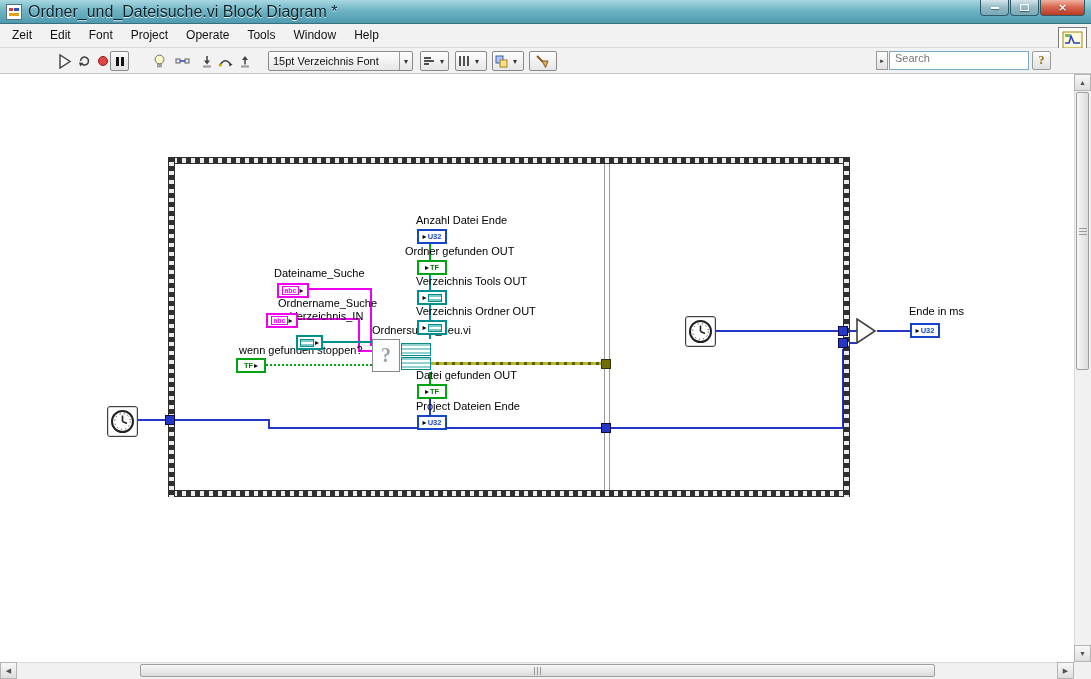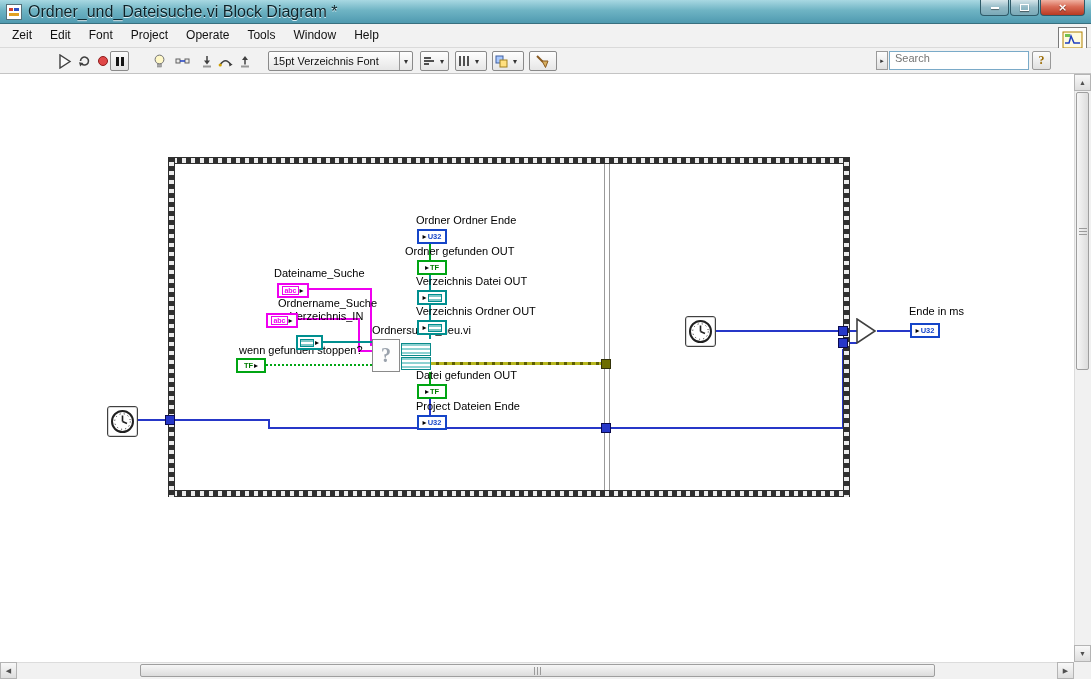--- a/index.html
+++ b/index.html
@@ -295,23 +295,23 @@
   <div class="wv" style="left:429px;top:305px;height:15px;background:#008f8f"></div>
   <div class="wv" style="left:429px;top:335px;height:4px;background:#008f8f"></div>
   <div class="wv" style="left:429px;top:372px;height:12px;background:#00a513"></div>
   <div class="wv" style="left:429px;top:399px;height:16px;background:#2637c8"></div>
 
   <div class="lbl" style="left:274px;top:267px">Dateiname_Suche</div>
   <div class="lbl" style="left:278px;top:297px">Ordnername_Suche</div>
   <div class="lbl" style="left:290px;top:310px">Verzeichnis_IN</div>
   <div class="lbl" style="left:239px;top:344px">wenn gefunden stoppen?</div>
   <div class="lbl" style="left:372px;top:324px">Ordnersuche_neu.vi</div>
-  <div class="lbl" style="left:416px;top:214px">Ordner Ordner Ende</div>
+  <div class="lbl" style="left:416px;top:214px">Anzahl Datei Ende</div>
   <div class="lbl" style="left:405px;top:245px">Ordner gefunden OUT</div>
-  <div class="lbl" style="left:416px;top:275px">Verzeichnis Datei OUT</div>
+  <div class="lbl" style="left:416px;top:275px">Verzeichnis Tools OUT</div>
   <div class="lbl" style="left:416px;top:305px">Verzeichnis Ordner OUT</div>
   <div class="lbl" style="left:416px;top:369px">Datei gefunden OUT</div>
   <div class="lbl" style="left:416px;top:400px">Project Dateien Ende</div>
   <div class="lbl" style="left:909px;top:305px">Ende in ms</div>
 
   <div class="term tabc" style="left:277px;top:283px;width:32px">
     <span class="abct">abc</span>
     <span class="ta">▸</span>
   </div>
   <div class="term tabc" style="left:266px;top:313px;width:32px">

